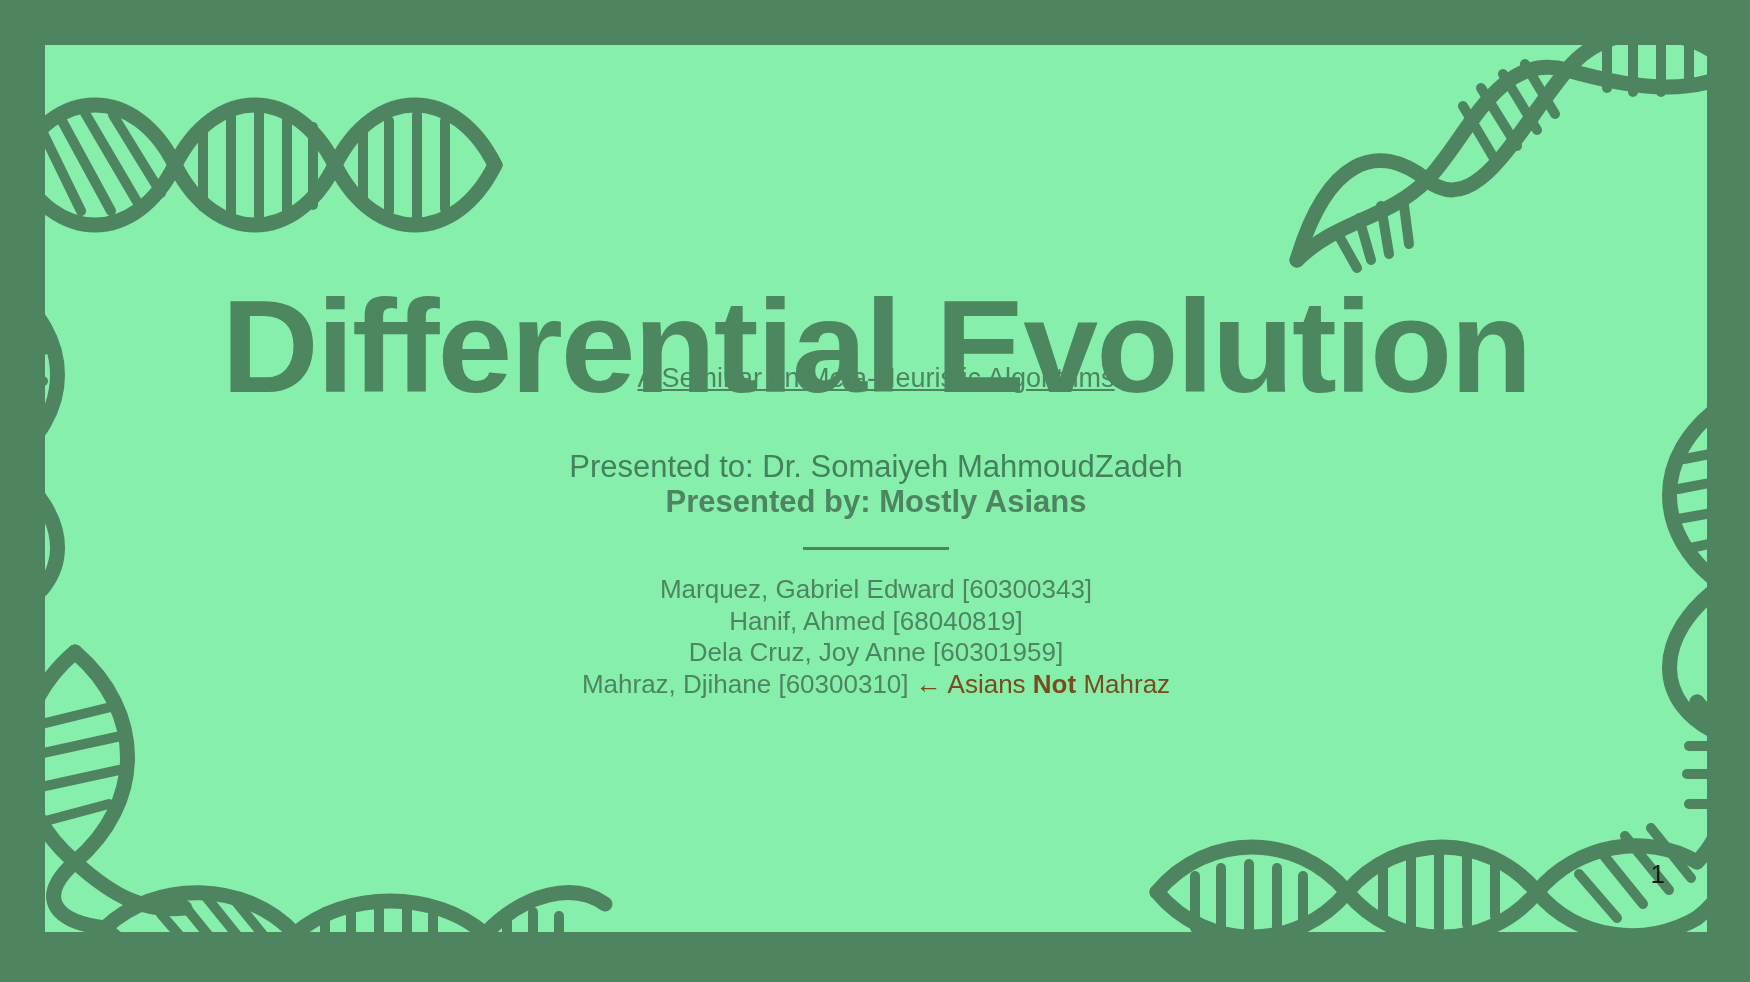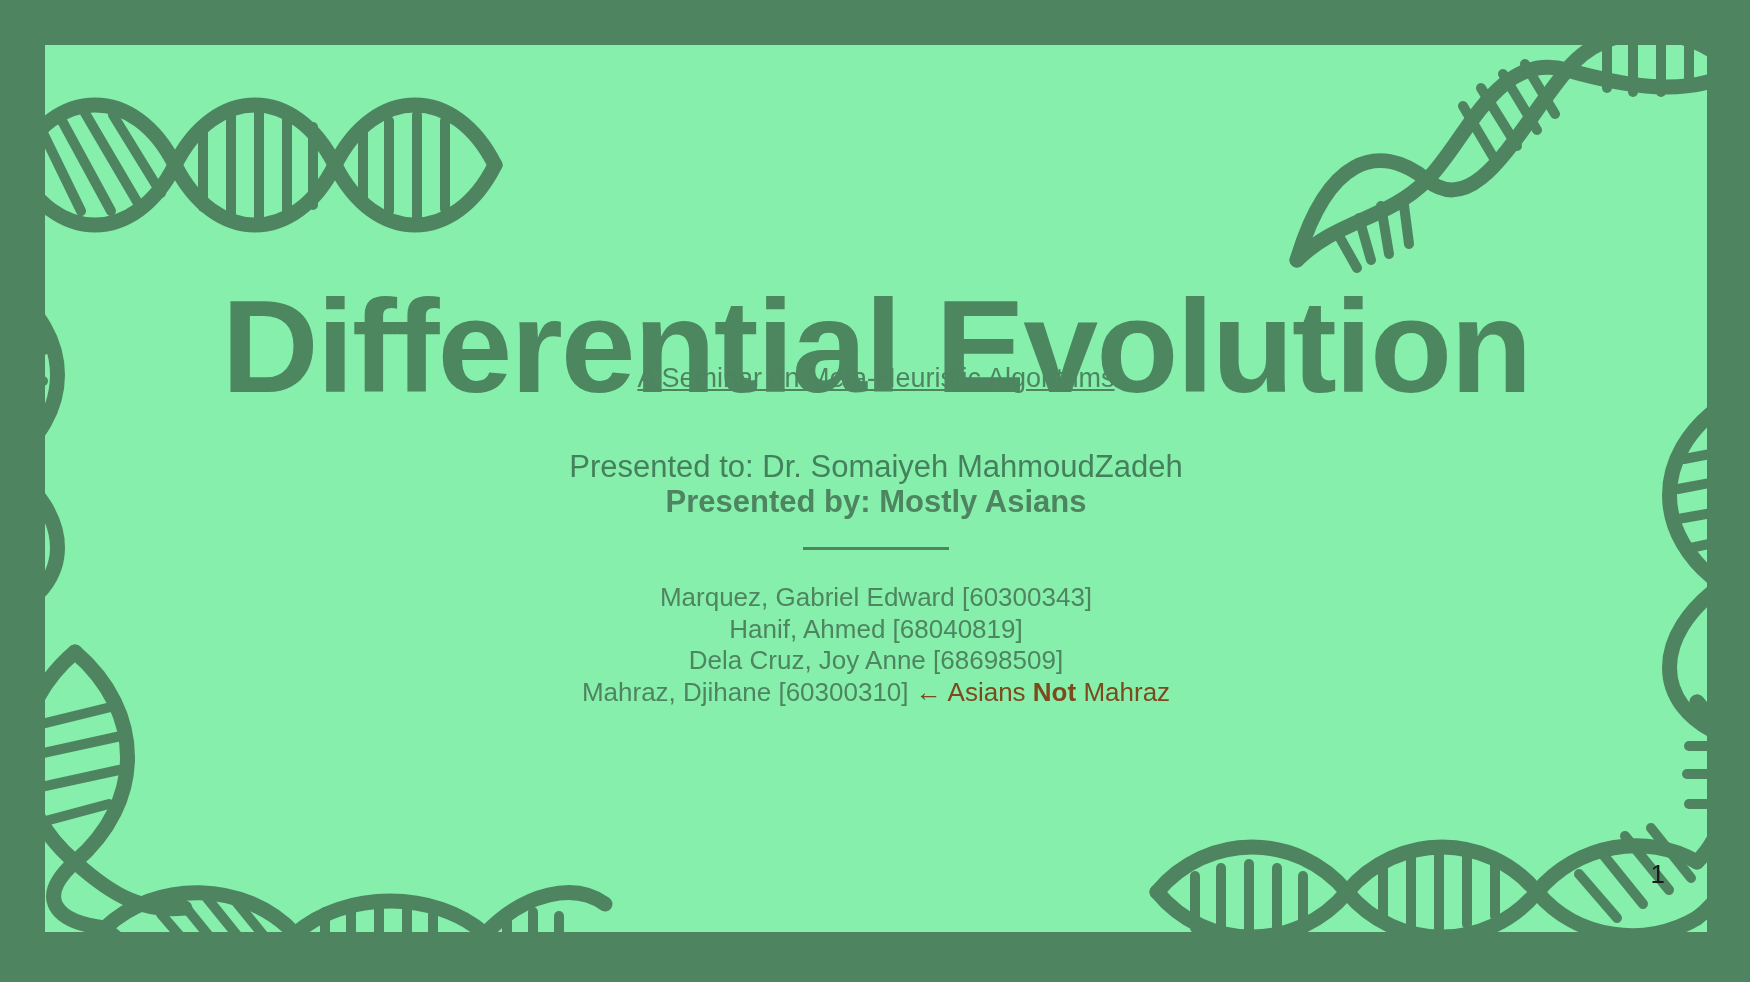--- a/index.html
+++ b/index.html
@@ -111,21 +111,20 @@
   }
 
   .names {
     position: absolute;
     left: 0; right: 0;
     top: 529px;
     font-size: 26px;
     line-height: 31.5px;
     color: #4e8560;
     font-weight: 400;
-    margin-top: 8px;
   }
   .names .row { white-space: nowrap; }
 
   .note { color: #7c4a1c; }
 
   .slide-number {
     position: absolute;
     right: 42px;
     bottom: 42px;
     font-size: 26px;
@@ -286,21 +285,21 @@
 
       <div class="presented-by">Presented by: Mostly Asians</div>
 
       <div class="divider-wrap">
         <div class="divider"></div>
       </div>
 
       <div class="names">
         <div class="row">Marquez, Gabriel Edward [60300343]</div>
         <div class="row">Hanif, Ahmed [68040819]</div>
-        <div class="row">Dela Cruz, Joy Anne [68698509]</div>
+        <div class="row">Dela Cruz, Joy Anne [60301959]</div>
         <div class="row"><span>Mahraz, Djihane [60300310] </span><span class="note">← </span><span class="note">Asians </span><b class="note">Not</b><span class="note"> Mahraz</span></div>
       </div>
 
     </div>
 
     <div class="slide-number">1</div>
 
   </div>
 </div>
 

